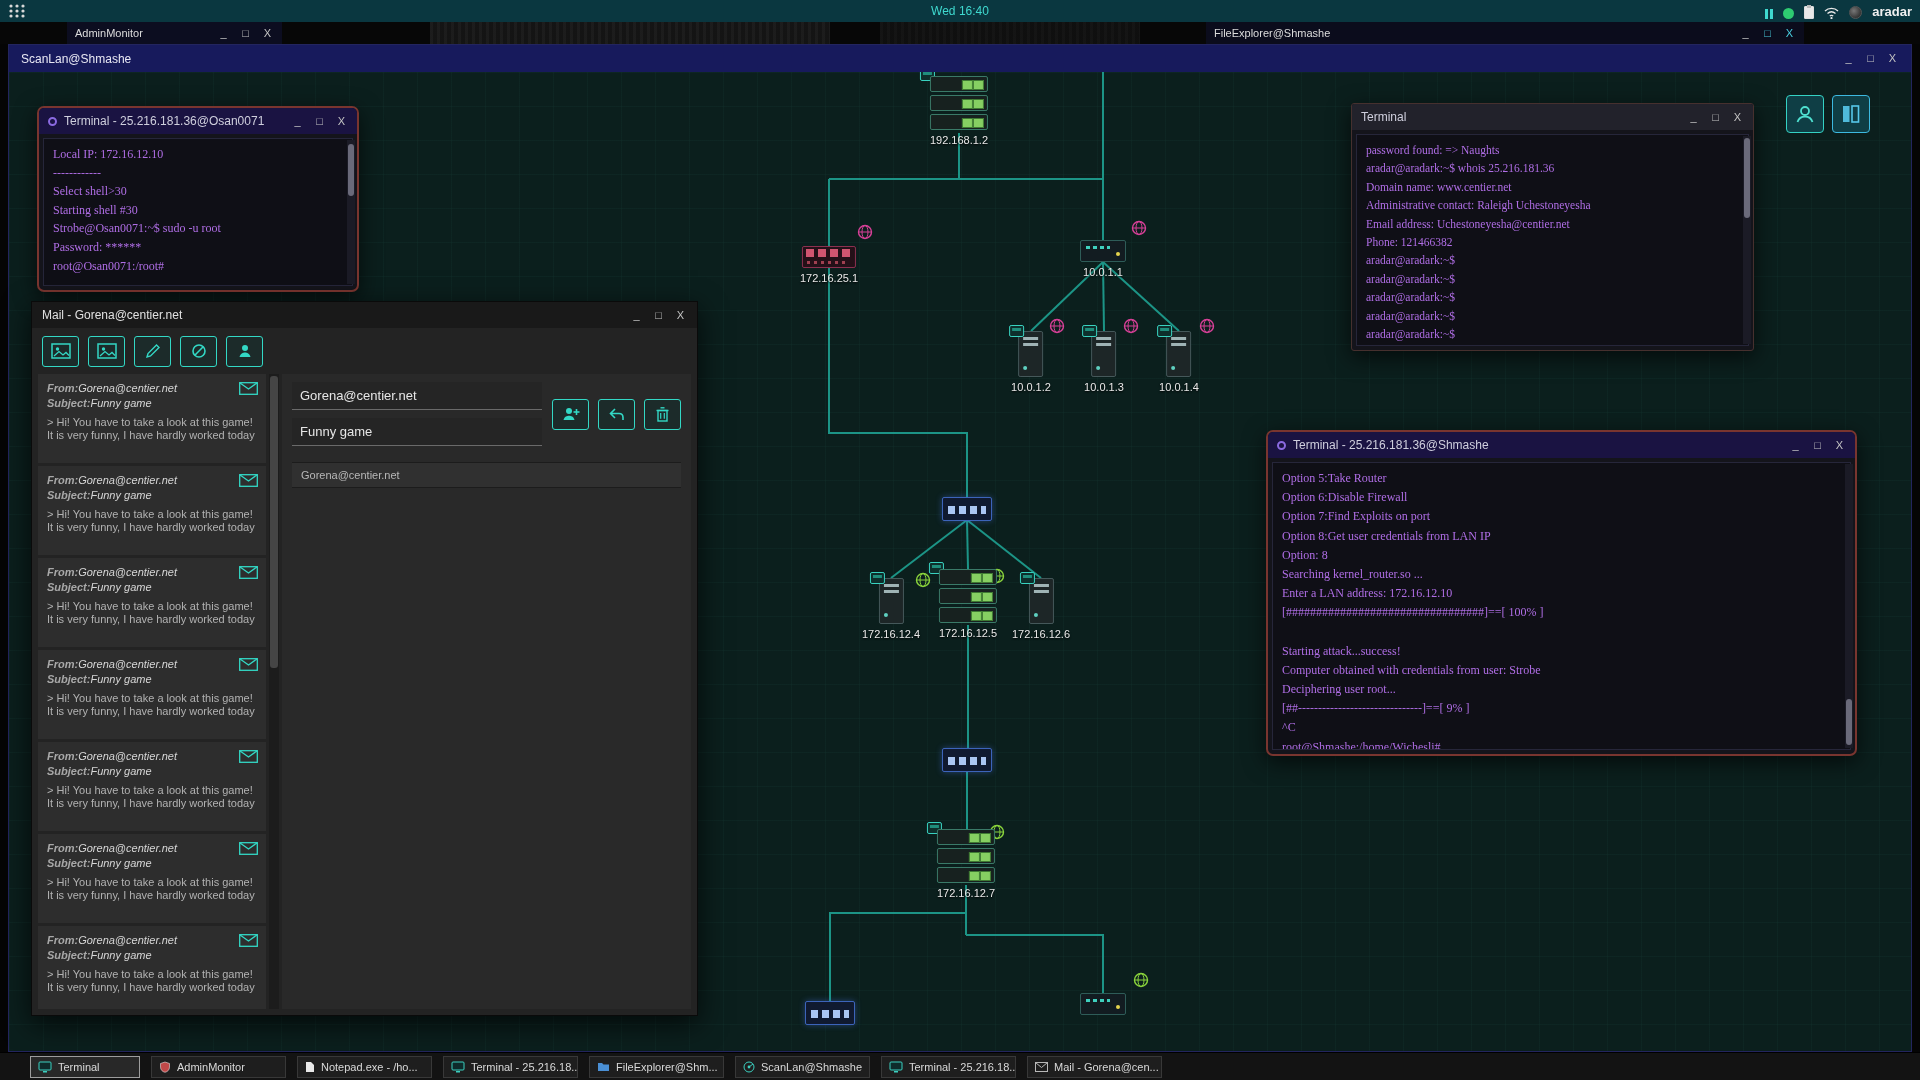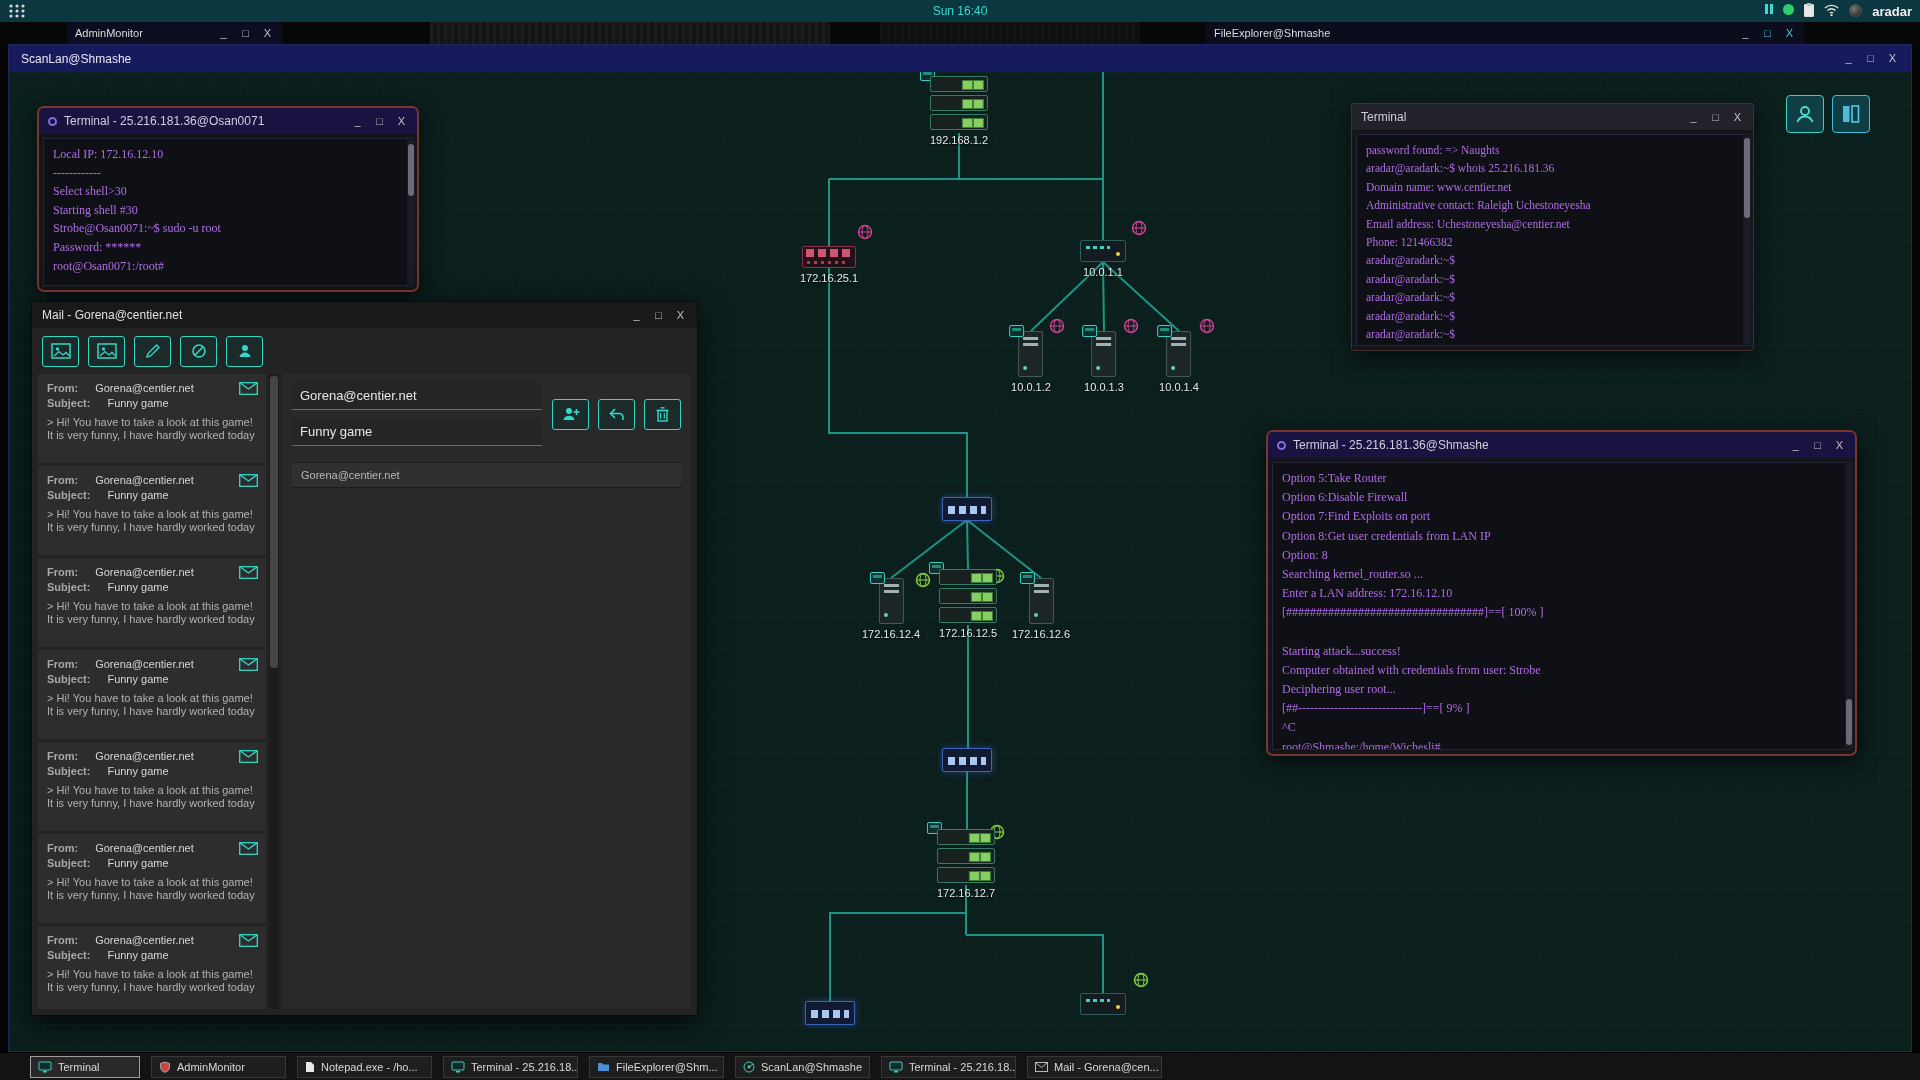--- a/index.html
+++ b/index.html
@@ -5,21 +5,21 @@
   * { margin:0; padding:0; box-sizing:border-box; }
   html,body { background:#000; }
   body { font-family:"Liberation Sans","DejaVu Sans",sans-serif; }
   .screen { position:relative; width:1920px; height:1080px; overflow:hidden; background:#050505; }
 
   
   .topbar { position:absolute; left:0; top:0; width:1920px; height:22px; background:#0a3740;
             display:flex; align-items:center; z-index:40; padding:0 8px; }
   .grid-icon { width:18px; height:16px; }
   .topbar-clock { position:absolute; left:50%; transform:translateX(-50%); color:#3fd9cf; font-size:12px; }
-  .topbar-right { margin-left:auto; display:flex; align-items:flex-start; gap:10px; }
+  .topbar-right { margin-left:auto; display:flex; align-items:flex-end; gap:10px; }
   .pause-icon { display:flex; gap:2px; }
   .pause-icon i { display:block; width:3px; height:10px; background:#3fd9cf; }
   .green-dot { width:11px; height:11px; border-radius:50%; background:#2ecc71; }
   .clip-icon { width:10px; height:13px; border:1px solid #ddd; border-radius:1px; position:relative; background:#e8e8e8; }
   .clip-icon::before { content:""; position:absolute; left:2px; top:-2px; width:4px; height:3px; background:#bbb; }
   .avatar-dot { width:13px; height:13px; border-radius:50%; background:radial-gradient(circle at 35% 35%, #777, #1a1a1a); border:1px solid #555; }
   .topbar-user { color:#f0f0f0; font-size:13px; font-weight:bold; }
 
   
   .bg-strip { position:absolute; left:0; top:22px; width:1920px; height:22px; background:#070707; z-index:1; }
@@ -103,21 +103,21 @@
   .mail { position:absolute; left:31px; top:301px; width:667px; height:715px; background:#232323;
           border:1px solid #0a0a0a; box-shadow:0 8px 26px rgba(0,0,0,.7); display:flex; flex-direction:column; z-index:6; }
   .mail-titlebar { height:26px; background:#191919; color:#e0e0e0; font-size:12px; display:flex; align-items:center; padding:0 10px; }
   .mail-titlebar .win-ctrls { margin-left:auto; }
   .mail-toolbar { height:46px; display:flex; align-items:center; gap:9px; padding:0 10px; }
   .tool-btn { width:37px; height:31px; border:1px solid #33d8c5; border-radius:3px; background:#1c2b2a;
               display:flex; align-items:center; justify-content:center; color:#33d8c5; }
   .mail-main { flex:1; display:flex; padding:0 6px 6px; overflow:hidden; }
   .mail-list { width:228px; display:flex; flex-direction:column; gap:3px; overflow:hidden; }
   .mail-item { position:relative; flex:0 0 89px; background:#2d2d2d; padding:7px 9px; }
-  .mi-row { font-size:11px; line-height:15px; display:flex; gap:17px; }
+  .mi-row { font-size:11px; line-height:15px; display:flex; gap:0;font-style:italic; }
   .mi-lbl { color:#a8a8a8; font-weight:bold; }
   .mi-val { color:#d6d6d6; }
   .mi-prev { margin-top:5px; font-size:11px; line-height:13px; color:#b2b2b2; max-height:27px; overflow:hidden; }
   .mi-env { position:absolute; right:8px; top:8px; }
   .mail-vscroll { width:10px; margin:0 3px; background:#1c1c1c; position:relative; }
   .mail-vthumb { position:absolute; left:1px; top:2px; width:8px; height:46%; background:#454545; border-radius:3px; }
   .mail-detail { flex:1; background:#292929; display:flex; flex-direction:column; padding:8px 10px; overflow:hidden; }
   .md-head { display:flex; }
   .md-fields { width:250px; display:flex; flex-direction:column; gap:8px; }
   .md-field { background:#252525; border-bottom:1px solid #6a6a6a; padding:6px 8px; color:#e6e6e6; font-size:13px; height:28px; }
@@ -333,21 +333,21 @@
       </div>
       <div class="map-btn" style="left:1823px;top:23px;border-color:#3db9e0;color:#56c8ea">
         <svg width="20" height="20" viewBox="0 0 20 20">
           <rect x="2" y="2" width="6.5" height="16" fill="currentColor" opacity=".9"></rect>
           <rect x="11" y="2" width="6.5" height="16" fill="none" stroke="currentColor" stroke-width="1.6"></rect>
         </svg>
       </div>
     </div>
   </div>
 
-  <div class="term" style="left:37px;top:106px;width:382px;height:186px;z-index:5">
+  <div class="term" style="left:37px;top:106px;width:322px;height:186px;z-index:5">
     <div class="term-titlebar">
       <span class="term-badge"></span>
       <span>Terminal - 25.216.181.36@Osan0071</span>
       <span class="win-ctrls">
         <span class="win-ctrl">_</span>
         <span class="win-ctrl">□</span>
         <span class="win-ctrl">X</span>
       </span>
     </div>
     <div class="term-body">Local IP: 172.16.12.10
@@ -614,21 +614,21 @@
           <circle cx="9" cy="3" r="1.6"></circle>
           <circle cx="15" cy="3" r="1.6"></circle>
         <circle cx="3" cy="8" r="1.6"></circle>
           <circle cx="9" cy="8" r="1.6"></circle>
           <circle cx="15" cy="8" r="1.6"></circle>
         <circle cx="3" cy="13" r="1.6"></circle>
           <circle cx="9" cy="13" r="1.6"></circle>
           <circle cx="15" cy="13" r="1.6"></circle>
       </g>
     </svg>
-    <div class="topbar-clock">Sun 16:40</div>
+    <div class="topbar-clock">Wed 16:40</div>
     <div class="topbar-right">
       <span class="pause-icon">
           <i></i>
           <i></i>
         </span>
       <span class="green-dot"></span>
       <span class="clip-icon"></span>
       <svg width="15" height="12" viewBox="0 0 15 12">
         <path d="M1 4 C4.5 .5 10.5 .5 14 4 M3.5 6.5 C6 4.3 9 4.3 11.5 6.5 M5.8 9 C6.8 8.2 8.2 8.2 9.2 9" fill="none" stroke="#e8e8e8" stroke-width="1.3"></path>
         <circle cx="7.5" cy="11" r="1.1" fill="#e8e8e8"></circle>

